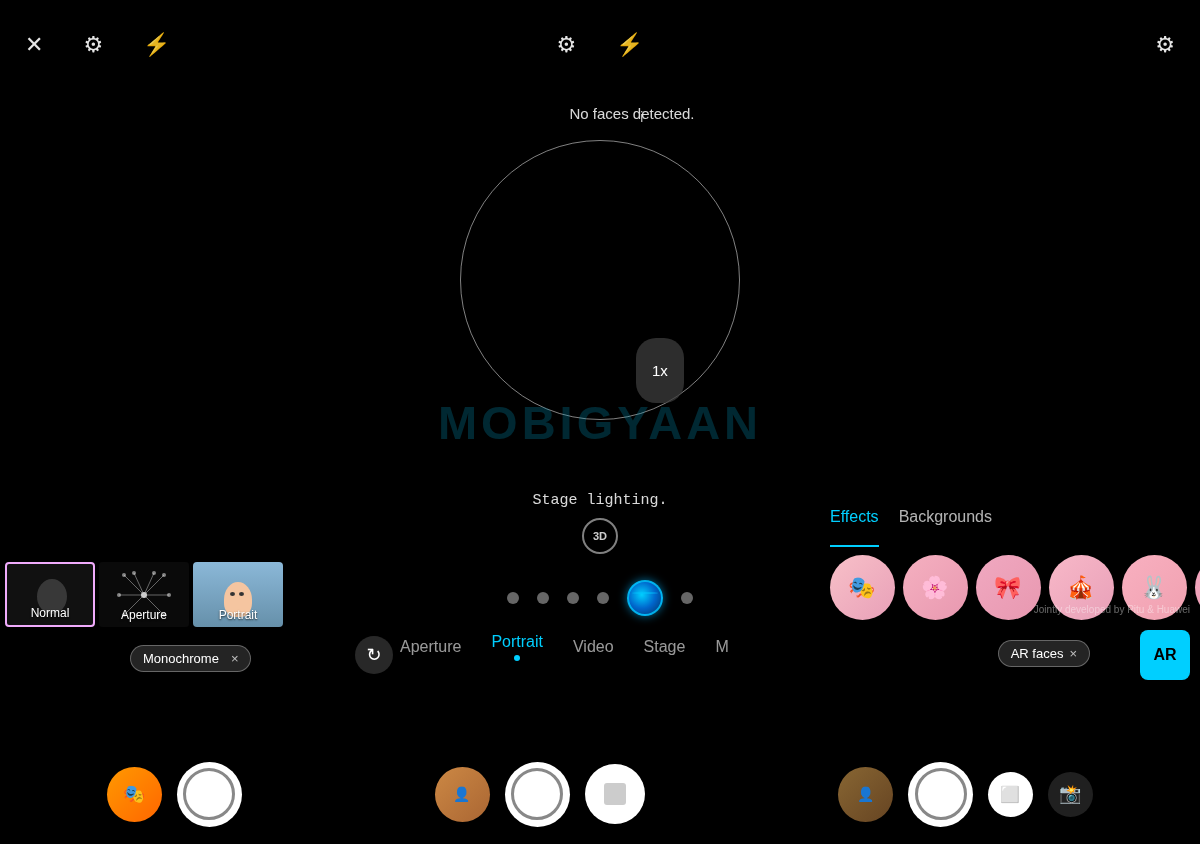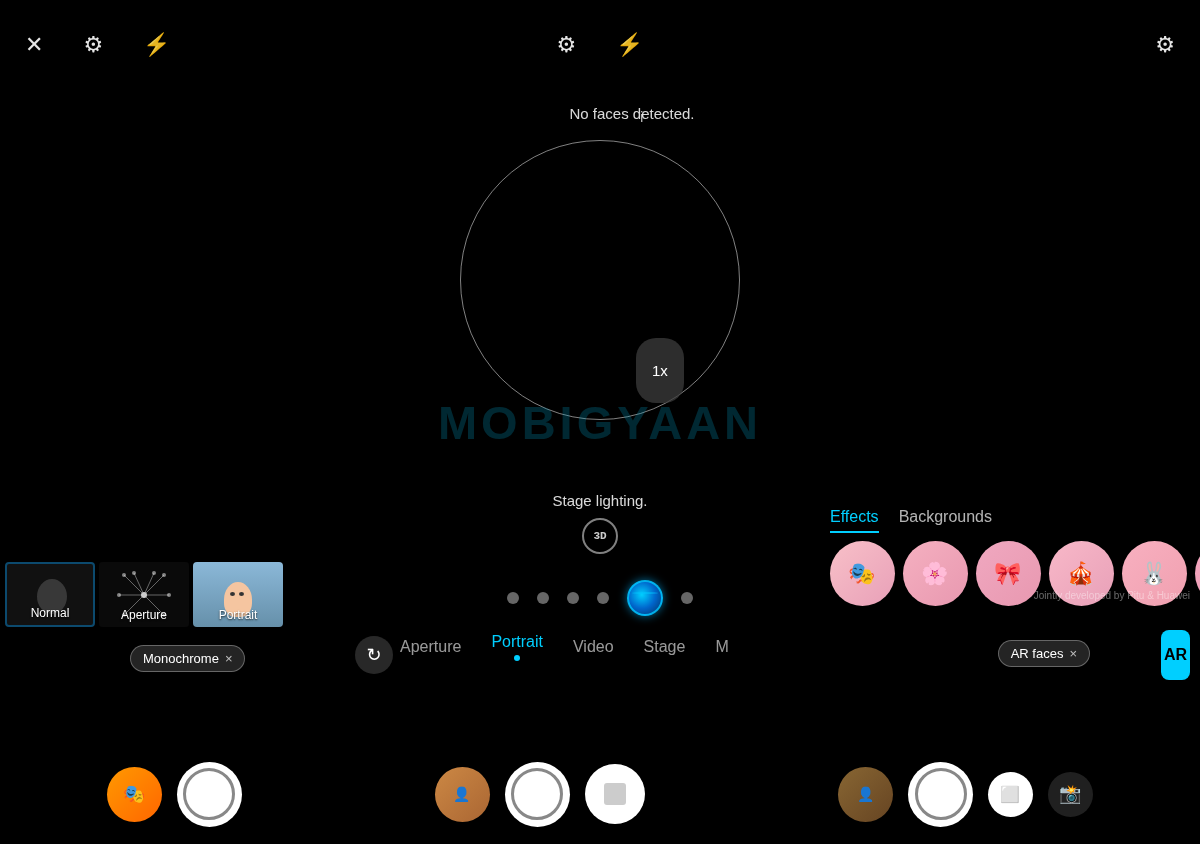--- a/index.html
+++ b/index.html
@@ -102,39 +102,39 @@
     }
 
     
     .stage-lighting {
       position: absolute;
       top: 492px;
       left: 50%;
       transform: translateX(-50%);
       font-size: 15px;
       color: rgba(255,255,255,0.85);
+      font-family: Liberation Mono, monospace;
     }
 
     
     .icon-3d {
       position: absolute;
       top: 518px;
       left: 50%;
       transform: translateX(-50%);
       width: 36px;
       height: 36px;
       border: 2px solid rgba(255,255,255,0.5);
       border-radius: 50%;
       display: flex;
       align-items: center;
       justify-content: center;
       font-size: 11px;
       color: rgba(255,255,255,0.8);
       font-weight: bold;
-      font-family: Liberation Mono, monospace;
     }
 
     
     .dots-row {
       position: absolute;
       top: 580px;
       left: 50%;
       transform: translateX(-50%);
       display: flex;
       align-items: center;
@@ -206,21 +206,21 @@
     }
     .thumbnail {
       width: 90px;
       height: 65px;
       border-radius: 4px;
       overflow: hidden;
       position: relative;
       flex-shrink: 0;
     }
     .thumbnail.selected {
-      border: 2px solid #0c4a6e;
+      border: 2px solid #f0abfc;
     }
     .thumbnail-label {
       position: absolute;
       bottom: 5px;
       left: 50%;
       transform: translateX(-50%);
       font-size: 12px;
       color: #fff;
       white-space: nowrap;
       text-shadow: 0 1px 2px rgba(0,0,0,0.8);
@@ -254,21 +254,21 @@
       top: 645px;
       left: 130px;
       background: rgba(40,40,40,0.9);
       border: 1px solid rgba(255,255,255,0.3);
       border-radius: 20px;
       padding: 5px 12px;
       font-size: 13px;
       color: #fff;
       display: flex;
       align-items: center;
-      gap: 6px;
+      gap: 12px;
     }
 
     
     .selfie-toggle-left {
       position: absolute;
       top: 636px;
       left: 355px;
       width: 38px;
       height: 38px;
       border-radius: 50%;
@@ -287,21 +287,21 @@
       width: 380px;
     }
     .effects-tabs {
       display: flex;
       gap: 20px;
       padding: 0 10px 8px;
     }
     .effects-tab {
       font-size: 16px;
       cursor: pointer;
-      padding-bottom: 5px;
+      padding-bottom: 19px;
     }
     .effects-tab.active {
       color: #00cfff;
       border-bottom: 2px solid #00cfff;
     }
     .effects-tab.inactive {
       color: rgba(255,255,255,0.7);
     }
     .effects-items {
       display: flex;
@@ -349,21 +349,21 @@
       display: flex;
       align-items: center;
       gap: 6px;
     }
 
     
     .ar-button {
       position: absolute;
       top: 630px;
       right: 10px;
-      width: 29px;
+      width: 50px;
       height: 50px;
       background: #00cfff;
       border-radius: 8px;
       display: flex;
       align-items: center;
       justify-content: center;
       font-size: 16px;
       font-weight: bold;
       color: #000;
       cursor: pointer;

